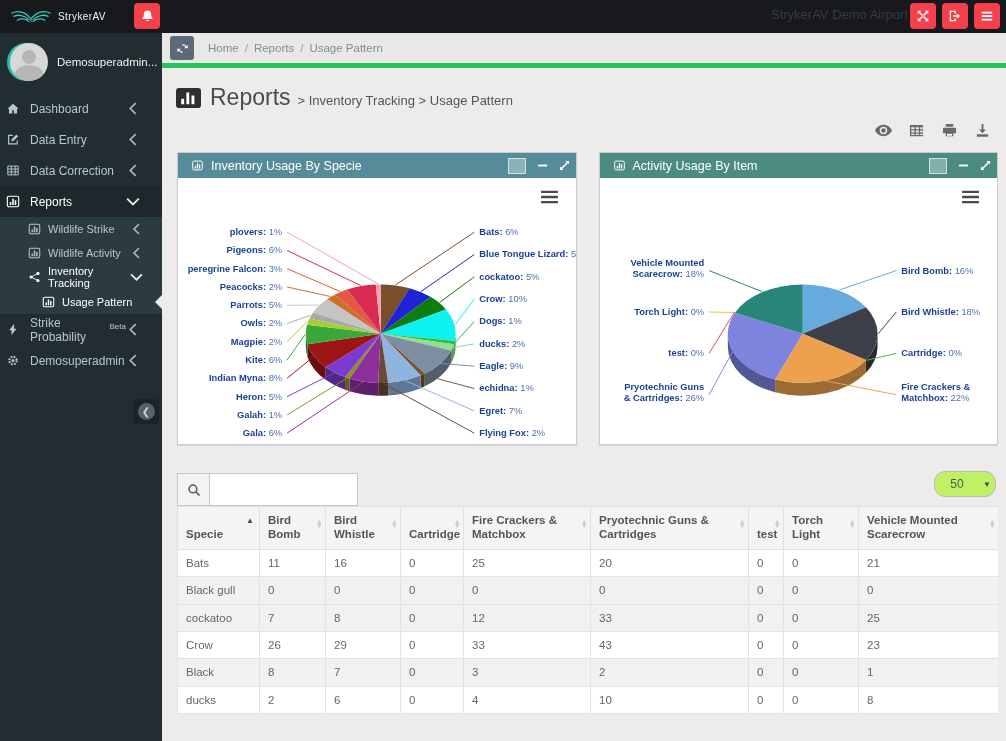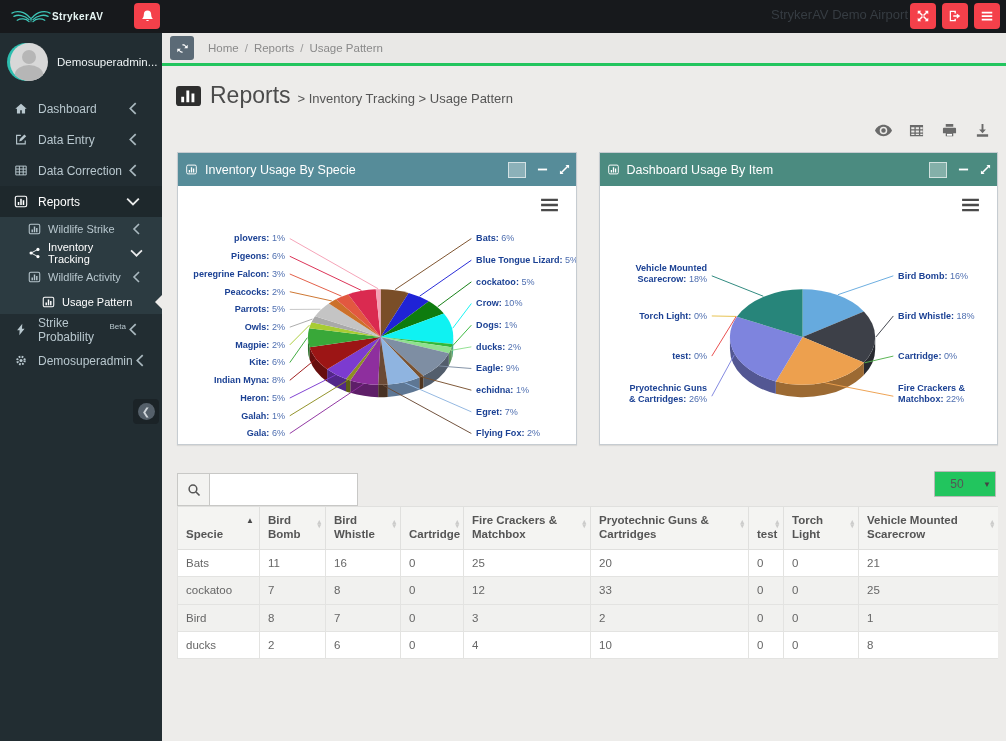--- a/index.html
+++ b/index.html
@@ -4,93 +4,93 @@
 <style>
   html,body{margin:0;padding:0}
   body{width:1006px;height:741px;position:relative;overflow:hidden;background:#edecea;
        font-family:"Liberation Sans",sans-serif;-webkit-font-smoothing:antialiased}
   .ic{display:inline-block}
   .ic svg{width:100%;height:100%;display:block}
 
   
   #topbar{position:absolute;left:0;top:0;width:1006px;height:33px;background:#17191c;z-index:40}
   #logo{position:absolute;left:0;top:0;width:130px;height:33px;display:flex;align-items:center;padding-left:10px}
-  #brand{color:#e8f6f4;font-size:10px;font-weight:bold;letter-spacing:.4px;margin-left:0}
+  #brand{color:#e8f6f4;font-size:10px;font-weight:normal;letter-spacing:.4px;margin-left:6px}
   .red-btn{position:absolute;top:3px;width:26px;height:26px;border-radius:4px;background:#f4404a;
            display:flex;align-items:center;justify-content:center;cursor:pointer}
   .red-btn .ic{width:14px;height:14px;color:#fff}
   #bell-btn{left:134px}
   #env-label{position:absolute;right:98px;top:7px;color:#363c42;font-size:13px;white-space:nowrap}
   #expand-btn{right:70px}#signout-btn{right:38px}#menu-btn{right:6px}
 
   
   #sidebar{position:absolute;left:0;top:33px;width:162px;height:708px;background:#222d32;z-index:30}
   #user-panel{display:flex;align-items:center;padding:10px 20px 12px 10px}
   #avatar{width:38px;height:38px;border-radius:50%;background:#d8d8d8;position:relative;overflow:hidden;flex:none;
           box-shadow:-3px 0 0 0 #2dbdaf}
   #avatar .head{position:absolute;left:12px;top:7px;width:14px;height:14px;border-radius:50%;background:#b6b6b6}
   #avatar .body{position:absolute;left:5px;top:22px;width:28px;height:18px;border-radius:50% 50% 0 0;background:#b6b6b6}
   #user-name{color:#eef3f4;font-size:11.5px;margin-left:9px}
   .mi{display:flex;align-items:center;color:#b8c7ce;cursor:pointer;position:relative}
-  .lvl0{height:31px;padding:0 12px 0 14px;font-size:12px}
+  .lvl0{height:31px;padding:0 12px 0 6px;font-size:12px}
   .lvl0 .ic{width:14px;height:13px;margin-right:10px;flex:none}
   .mi.active{color:#fff}
   .lvl0.active{background:#1e282c}
   .submenu-1{background:#2c3b41}
   .lvl1{height:24px;padding:0 12px 0 28px;font-size:11px}
   .lvl1 .ic,.lvl2 .ic{width:13px;height:12px;margin-right:7px;flex:none}
   .lvl2{height:25px;padding:0 12px 0 42px;font-size:11px}
   .chev{margin-left:auto;width:8px;height:9px;color:inherit;opacity:.9;flex:none}
   .beta{font-size:8px;margin-left:3px;margin-top:-7px}
   .sel-arrow{position:absolute;right:0;top:50%;margin-top:-7px;width:0;height:0;
              border-top:7px solid transparent;border-bottom:7px solid transparent;border-right:7px solid #edecea}
   #collapse-btn{position:absolute;right:3px;top:366px;width:26px;height:25px;border-radius:4px;background:#1b2327;
                 display:flex;align-items:center;justify-content:center;cursor:pointer}
   #collapse-btn .circ{width:17px;height:17px;border-radius:50%;background:#55606a;color:#cfd5d9;
                       display:flex;align-items:center;justify-content:center;font-size:10px;line-height:1}
 
   
   #content{position:absolute;left:162px;top:33px;right:0;bottom:0}
-  #crumb-bar{height:30px;background:#e9e8e6;border-bottom:3px solid #22c55e;display:flex;align-items:center;padding-left:8px}
+  #crumb-bar{height:30px;background:#e9e8e6;border-bottom:5px solid #22c55e;display:flex;align-items:center;padding-left:8px}
   #refresh-btn{width:24px;height:24px;border-radius:3px;background:#5b6a76;display:flex;align-items:center;justify-content:center;cursor:pointer}
   #refresh-btn .ic{width:13px;height:13px;color:#fff}
   #crumbs{margin-left:14px;font-size:11.5px;color:#8a8a8a}
   #crumbs a{color:#8a8a8a;text-decoration:none;cursor:pointer}
   #crumbs .sep{margin:0 6px;color:#9a9a9a}
   #page-head{display:flex;align-items:center;padding:16px 0 0 14px}
   #page-head .ic{width:25px;height:20px;color:#2e2e2e}
   #page-title{font-size:23px;font-weight:300;color:#4b4b4b;margin-left:9px}
   #page-subtitle{font-size:13px;color:#555;margin-left:7px;padding-top:5px}
   #view-toolbar{position:absolute;top:90px;right:14px;display:flex;gap:15px}
   .vt-btn{width:18px;height:16px;color:#6a6a6a;cursor:pointer}
 
   
   #panels{position:absolute;top:119px;left:15px;right:8px;height:293px;display:flex;gap:22px}
   .panel{flex:1;background:#fff;border:1px solid #c6ccd1;display:flex;flex-direction:column;box-shadow:0 1px 1px rgba(0,0,0,.08)}
-  .panel-hd{height:33px;display:flex;align-items:center;padding:0 6px 0 7px;flex:none}
+  .panel-hd{height:25px;display:flex;align-items:center;padding:0 6px 0 13px;flex:none}
   .panel-hd .ic{width:13px;height:11px;color:#fff;flex:none}
   .panel-title{color:#fff;font-size:12.5px;margin-left:7px;white-space:nowrap}
   .panel-tools{margin-left:auto;display:flex;align-items:center;gap:11px}
   .sq-btn{width:16px;height:14px;background:rgba(255,255,255,.32);border:1px solid rgba(255,255,255,.62);cursor:pointer}
   .hd-glyph{width:11px;height:11px;color:#fff;cursor:pointer}
   .panel-bd{position:relative;flex:1;background:#fff}
   .panel-bd svg.chart{position:absolute;left:0;top:0;width:100%;height:100%}
   .ctx-btn{position:absolute;top:12px;right:16px;width:20px;height:15px;cursor:pointer;color:#4a4a4a;z-index:5}
 
   
   #table-section{position:absolute;top:427px;left:15px;right:8px;bottom:0;overflow:hidden}
   #table-controls{height:46px;position:relative}
   #search-group{position:absolute;left:0;top:13px;display:flex}
   #search-btn{width:33px;height:33px;box-sizing:border-box;background:#f3f3f1;border:1px solid #c8c8c6;
               display:flex;align-items:center;justify-content:center;cursor:pointer}
   #search-btn .ic{width:14px;height:14px;color:#555}
   #search-input{width:148px;height:33px;box-sizing:border-box;border:1px solid #c8c8c6;border-left:none;
                 padding:0 8px;font-size:12px;color:#333;outline:none;background:#fff;font-family:"Liberation Sans",sans-serif}
-  #page-size{position:absolute;right:2px;top:11px;width:62px;height:26px;box-sizing:border-box;background:#22c55e;
-             border:1px solid #b9b9b7;display:flex;align-items:center;cursor:pointer;border-radius:1px}
+  #page-size{position:absolute;right:2px;top:11px;width:62px;height:26px;box-sizing:border-box;background:#bef264;
+             border:1px solid #b9b9b7;display:flex;align-items:center;cursor:pointer;border-radius:11px}
   #page-size .val{flex:1;text-align:center;font-size:12px;color:#555}
   #page-size .caret{width:16px;font-size:8px;color:#444;text-align:center}
 
   table#data-table{border-collapse:collapse;table-layout:fixed;width:821px;background:#fff}
   #data-table th{background:#f4f4f2;border:1px solid #e0e0de;font-size:11.5px;color:#555;text-align:left;
                  vertical-align:bottom;padding:6px 14px 7px 8px;position:relative;cursor:pointer;font-weight:bold;line-height:1.25}
   #data-table td{border:1px solid #e3e3e1;font-size:11.5px;color:#666;padding:6px 8px;vertical-align:top;line-height:1.25}
   #data-table tr.alt td{background:#f1f1ef}
   .sort-asc{color:#4a4a4a;font-size:8px;position:absolute;right:5px;top:9px}
   .sort-carets{position:absolute;right:4px;top:50%;margin-top:-8px;color:#cccccb;font-size:7px;line-height:4.5px;text-align:center}
@@ -218,47 +218,47 @@
               <path fill="currentColor" d="M4 8.6h1.9v3.6H4zM7.05 4.6h1.9v7.6h-1.9zM10.1 6.6h1.9v5.6h-1.9z"></path>
             </svg>
           </span>
           <span>Wildlife Strike</span>
           <span class="ic chev">
             <svg viewBox="0 0 8 12">
               <path fill="none" stroke="currentColor" stroke-width="1.6" d="M6.5 1 1.5 6l5 5"></path>
             </svg>
           </span>
         </div>
+        <div class="mi lvl1">
+          <span class="ic">
+            <svg viewBox="0 0 16 16">
+              <rect x="1" y="1.6" width="14" height="12.8" rx="2" fill="none" stroke="currentColor" stroke-width="1.4"></rect>
+              <path fill="currentColor" d="M4 8.6h1.9v3.6H4zM7.05 4.6h1.9v7.6h-1.9zM10.1 6.6h1.9v5.6h-1.9z"></path>
+            </svg>
+          </span>
+          <span>Wildlife Activity</span>
+          <span class="ic chev">
+            <svg viewBox="0 0 8 12">
+              <path fill="none" stroke="currentColor" stroke-width="1.6" d="M6.5 1 1.5 6l5 5"></path>
+            </svg>
+          </span>
+        </div>
         <div class="mi lvl1 active">
           <span class="ic">
             <svg viewBox="0 0 16 16">
               <circle cx="12.6" cy="3.2" r="2.1" fill="currentColor"></circle>
               <circle cx="3.4" cy="8" r="2.1" fill="currentColor"></circle>
               <circle cx="12.6" cy="12.8" r="2.1" fill="currentColor"></circle>
               <path stroke="currentColor" stroke-width="1.2" d="m3.4 8 9.2-4.8M3.4 8l9.2 4.8"></path>
             </svg>
           </span>
           <span>Inventory Tracking</span>
           <span class="ic chev">
             <svg viewBox="0 0 12 8">
               <path fill="none" stroke="currentColor" stroke-width="1.6" d="M1 1.5l5 5 5-5"></path>
-            </svg>
-          </span>
-        </div>
-        <div class="mi lvl1">
-          <span class="ic">
-            <svg viewBox="0 0 16 16">
-              <rect x="1" y="1.6" width="14" height="12.8" rx="2" fill="none" stroke="currentColor" stroke-width="1.4"></rect>
-              <path fill="currentColor" d="M4 8.6h1.9v3.6H4zM7.05 4.6h1.9v7.6h-1.9zM10.1 6.6h1.9v5.6h-1.9z"></path>
-            </svg>
-          </span>
-          <span>Wildlife Activity</span>
-          <span class="ic chev">
-            <svg viewBox="0 0 8 12">
-              <path fill="none" stroke="currentColor" stroke-width="1.6" d="M6.5 1 1.5 6l5 5"></path>
             </svg>
           </span>
         </div>
         <div class="submenu-2">
           <div class="mi lvl2 active selected">
             <span class="ic">
               <svg viewBox="0 0 16 16">
                 <rect x="1" y="1.6" width="14" height="12.8" rx="2" fill="none" stroke="currentColor" stroke-width="1.4"></rect>
                 <path fill="currentColor" d="M4 8.6h1.9v3.6H4zM7.05 4.6h1.9v7.6h-1.9zM10.1 6.6h1.9v5.6h-1.9z"></path>
               </svg>
@@ -450,21 +450,21 @@
         </div>
       </div>
       <div class="panel">
         <div class="panel-hd" style="background: rgb(75, 139, 128);">
           <span class="ic">
             <svg viewBox="0 0 16 16">
               <rect x="1" y="1.6" width="14" height="12.8" rx="2" fill="none" stroke="currentColor" stroke-width="1.4"></rect>
               <path fill="currentColor" d="M4 8.6h1.9v3.6H4zM7.05 4.6h1.9v7.6h-1.9zM10.1 6.6h1.9v5.6h-1.9z"></path>
             </svg>
           </span>
-          <span class="panel-title">Dashboard Usage By Item</span>
+          <span class="panel-title">Activity Usage By Item</span>
           <div class="panel-tools">
             <div class="sq-btn"></div>
             <span class="ic hd-glyph" style="width: 11px; height: 11px;">
               <svg viewBox="0 0 12 12">
                 <path stroke="currentColor" stroke-width="2" d="M1 6h10"></path>
               </svg>
             </span>
             <span class="ic hd-glyph" style="width: 11px; height: 11px;">
               <svg viewBox="0 0 12 12">
                 <path fill="currentColor" d="M7 1h4v4L9.6 3.6 3.6 9.6 5 11H1V7l1.4 1.4 6-6z"></path>
@@ -555,32 +555,54 @@
             <td>11</td>
             <td>16</td>
             <td>0</td>
             <td>25</td>
             <td>20</td>
             <td>0</td>
             <td>0</td>
             <td>21</td>
           </tr>
           <tr class="alt">
+            <td>Black gull</td>
+            <td>0</td>
+            <td>0</td>
+            <td>0</td>
+            <td>0</td>
+            <td>0</td>
+            <td>0</td>
+            <td>0</td>
+            <td>0</td>
+          </tr>
+          <tr class="alt">
             <td>cockatoo</td>
             <td>7</td>
             <td>8</td>
             <td>0</td>
             <td>12</td>
             <td>33</td>
             <td>0</td>
             <td>0</td>
             <td>25</td>
           </tr>
+          <tr>
+            <td>Crow</td>
+            <td>26</td>
+            <td>29</td>
+            <td>0</td>
+            <td>33</td>
+            <td>43</td>
+            <td>0</td>
+            <td>0</td>
+            <td>23</td>
+          </tr>
           <tr class="alt">
-            <td>Bird</td>
+            <td>Black</td>
             <td>8</td>
             <td>7</td>
             <td>0</td>
             <td>3</td>
             <td>2</td>
             <td>0</td>
             <td>0</td>
             <td>1</td>
           </tr>
           <tr>

